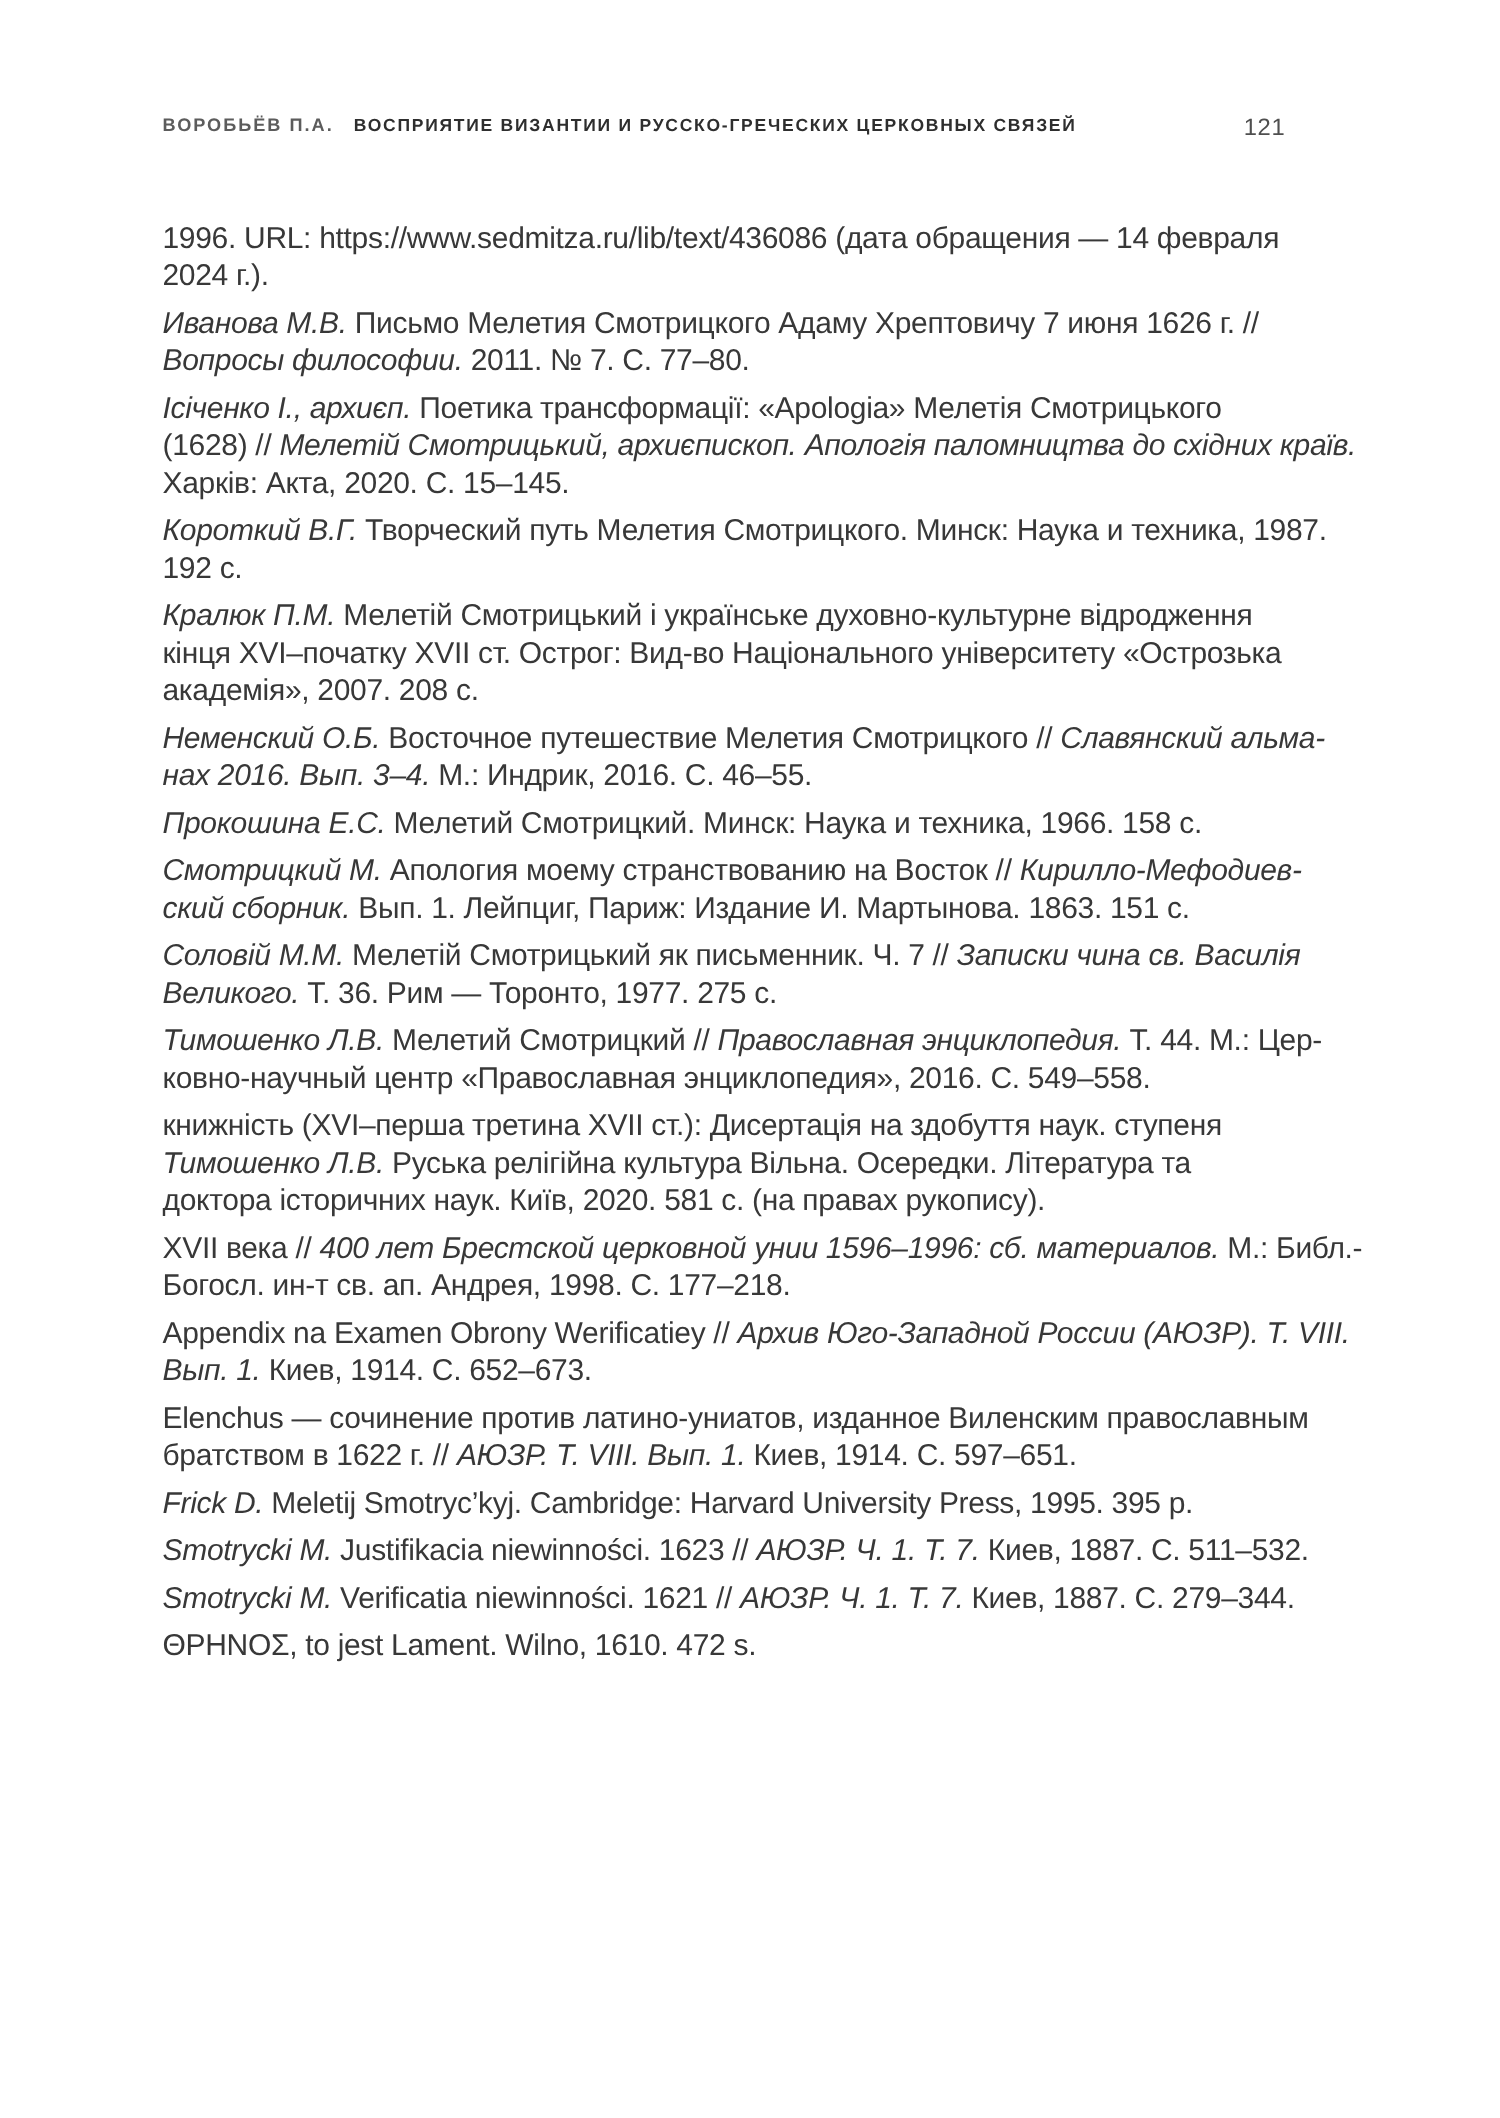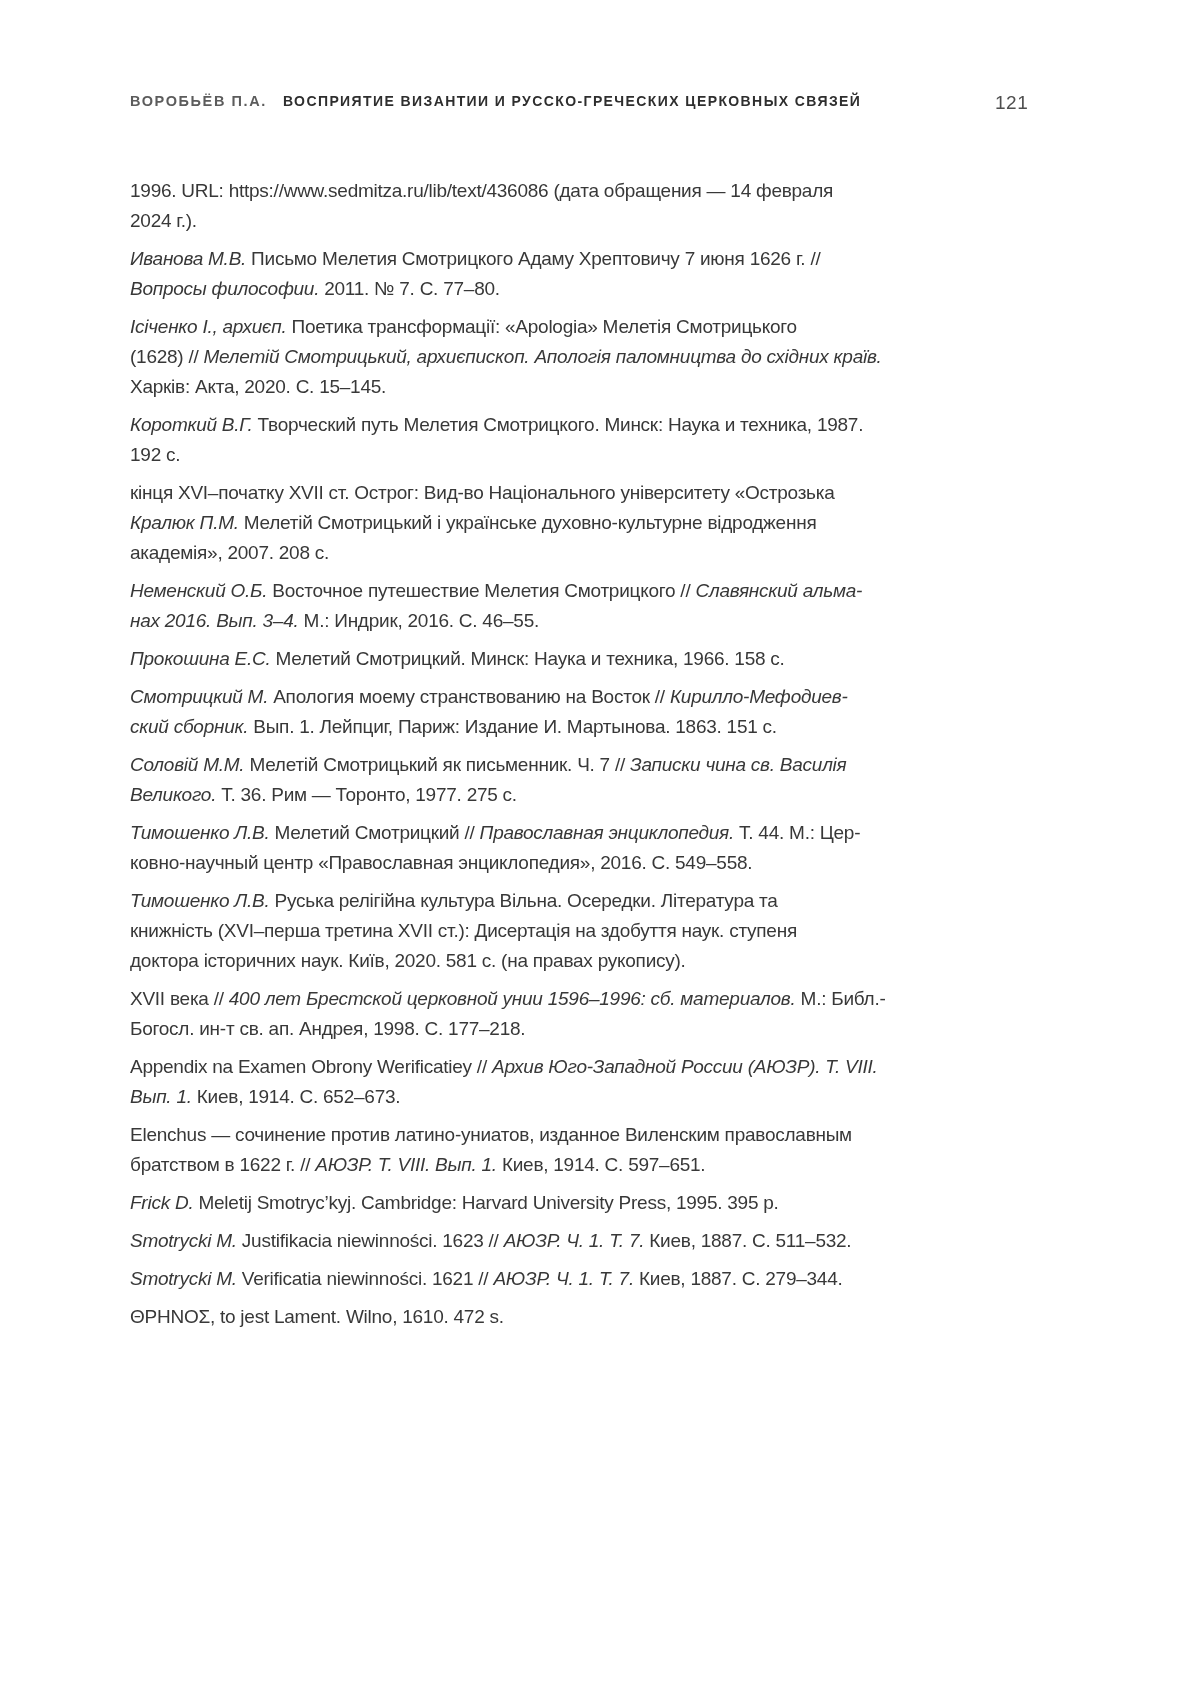--- a/index.html
+++ b/index.html
@@ -38,21 +38,21 @@
     font-weight: 400;
     color: #4f4f4f;
     letter-spacing: 0.5px;
   }
 
   .bib {
     position: absolute;
     top: 176px; left: 130px;
     width: 822px;
     color: #383838;
-    font-size: 19px;
+    font-size: 24px;
     letter-spacing: -0.25px;
   }
   .bib-entry { margin-bottom: 8px; }
   .bib-line {
     height: 30px;
     line-height: 30px;
     white-space: nowrap;
   }
   .bib-line .it { font-style: italic; text-align: right; }
 </style>
@@ -76,22 +76,22 @@
       <div class="bib-entry">
         <div class="bib-line"><span class="it">Ісіченко І., архиєп.</span><span> Поетика трансформації: «Apologia» Мелетія Смотрицького</span></div>
         <div class="bib-line"><span>(1628) // </span><span class="it">Мелетій Смотрицький, архиєпископ. Апологія паломництва до східних країв.</span></div>
         <div class="bib-line"><span>Харків: Акта, 2020. С. 15–145.</span></div>
       </div>
       <div class="bib-entry">
         <div class="bib-line"><span class="it">Короткий В.Г.</span><span> Творческий путь Мелетия Смотрицкого. Минск: Наука и техника, 1987.</span></div>
         <div class="bib-line"><span>192 с.</span></div>
       </div>
       <div class="bib-entry">
+        <div class="bib-line"><span class="it">Кралюк П.М.</span><span> Мелетій Смотрицький і українське духовно-культурне відродження</span></div>
         <div class="bib-line"><span>кінця XVI–початку XVII ст. Острог: Вид-во Національного університету «Острозька</span></div>
-        <div class="bib-line"><span class="it">Кралюк П.М.</span><span> Мелетій Смотрицький і українське духовно-культурне відродження</span></div>
         <div class="bib-line"><span>академія», 2007. 208 с.</span></div>
       </div>
       <div class="bib-entry">
         <div class="bib-line"><span class="it">Неменский О.Б.</span><span> Восточное путешествие Мелетия Смотрицкого // </span><span class="it">Славянский альма-</span></div>
         <div class="bib-line"><span class="it">нах 2016. Вып. 3–4.</span><span> М.: Индрик, 2016. С. 46–55.</span></div>
       </div>
       <div class="bib-entry">
         <div class="bib-line"><span class="it">Прокошина Е.С.</span><span> Мелетий Смотрицкий. Минск: Наука и техника, 1966. 158 с.</span></div>
       </div>
       <div class="bib-entry">
@@ -100,22 +100,22 @@
       </div>
       <div class="bib-entry">
         <div class="bib-line"><span class="it">Соловій М.М.</span><span> Мелетій Смотрицький як письменник. Ч. 7 // </span><span class="it">Записки чина св. Василія</span></div>
         <div class="bib-line"><span class="it">Великого.</span><span> Т. 36. Рим — Торонто, 1977. 275 с.</span></div>
       </div>
       <div class="bib-entry">
         <div class="bib-line"><span class="it">Тимошенко Л.В.</span><span> Мелетий Смотрицкий // </span><span class="it">Православная энциклопедия.</span><span> Т. 44. М.: Цер-</span></div>
         <div class="bib-line"><span>ковно-научный центр «Православная энциклопедия», 2016. С. 549–558.</span></div>
       </div>
       <div class="bib-entry">
+        <div class="bib-line"><span>книжність (XVI–перша третина XVII ст.): Дисертація на здобуття наук. ступеня</span></div>
         <div class="bib-line"><span class="it">Тимошенко Л.В.</span><span> Руська релігійна культура Вільна. Осередки. Література та</span></div>
-        <div class="bib-line"><span>книжність (XVI–перша третина XVII ст.): Дисертація на здобуття наук. ступеня</span></div>
         <div class="bib-line"><span>доктора історичних наук. Київ, 2020. 581 с. (на правах рукопису).</span></div>
       </div>
       <div class="bib-entry">
         <div class="bib-line"><span>XVII века // </span><span class="it">400 лет Брестской церковной унии 1596–1996: сб. материалов.</span><span> М.: Библ.-</span></div>
         <div class="bib-line"><span>Богосл. ин-т св. ап. Андрея, 1998. С. 177–218.</span></div>
       </div>
       <div class="bib-entry">
         <div class="bib-line"><span>Appendix na Examen Obrony Werificatiey // </span><span class="it">Архив Юго-Западной России (АЮЗР). Т. VIII.</span></div>
         <div class="bib-line"><span class="it">Вып. 1.</span><span> Киев, 1914. С. 652–673.</span></div>
       </div>

